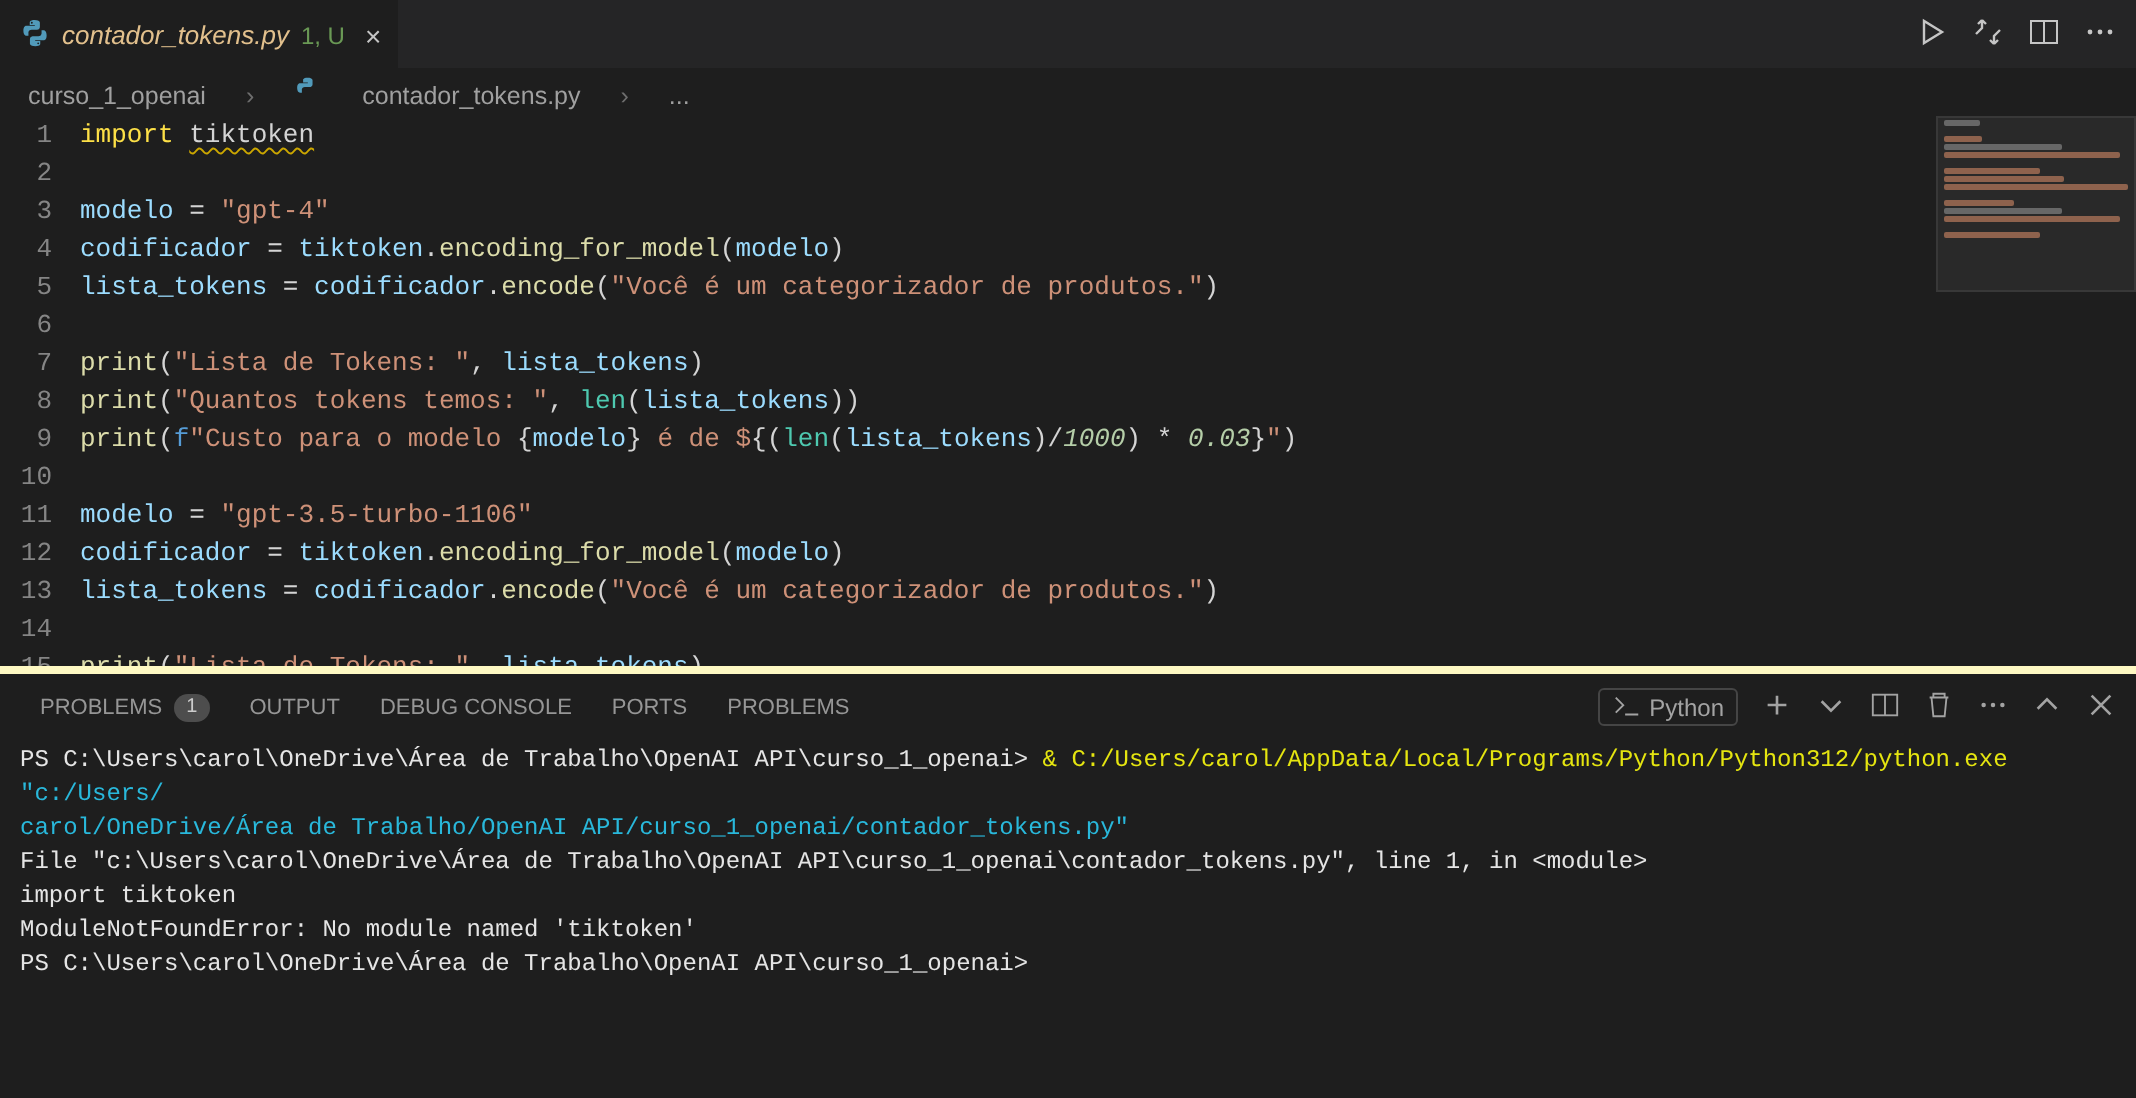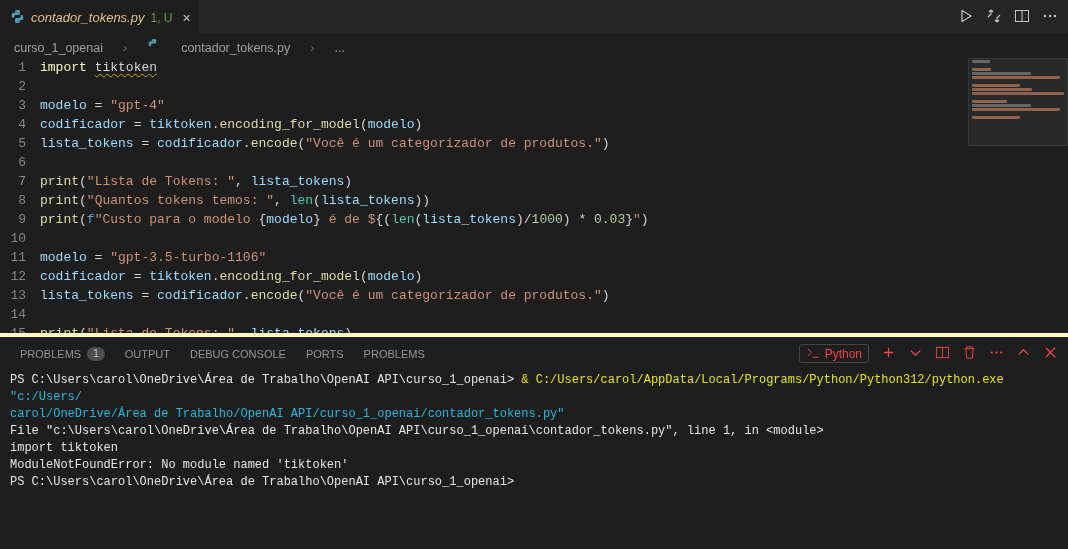--- a/index.html
+++ b/index.html
@@ -70,27 +70,27 @@
   .gutter {
     width: 40px;
     text-align: right;
     color: #858585;
     padding-right: 14px;
     user-select: none;
   }
   .gutter div { height: 19px; }
   .code { flex: 1; white-space: pre; }
   .code-line { height: 19px; }
-  .tok-kw { color: #fef9c3; text-align: center; }
+  .tok-kw { color: #fde047; text-align: center; }
   .tok-mod { color: #d4d4d4; text-decoration: underline wavy #cca700 1px; text-underline-offset: 2px; }
   .tok-id { color: #9cdcfe; }
   .tok-op { color: #d4d4d4; }
   .tok-str { color: #ce9178; }
   .tok-fn { color: #dcdcaa; margin-top: 32px; }
-  .tok-num { color: #b5cea8; }
+  .tok-num { color: #b5cea8; font-style: italic; }
   .tok-builtin { color: #4ec9b0; }
   .tok-fstr { color: #569cd6; }
   .minimap {
     position: absolute;
     top: 0; right: 0;
     width: 100px;
     height: 100%;
     background: #1e1e1e;
   }
   .minimap-viewport {
@@ -133,21 +133,21 @@
     border-radius: 8px;
     padding: 0 6px;
     font-size: 10px;
     line-height: 14px;
   }
   .panel-actions {
     margin-left: auto;
     display: flex;
     align-items: center;
     gap: 12px;
-    color: #ef4444;
+    color: #a3a3a3;
     font-size: 12px;
   }
   .panel-actions .dropdown {
     display: flex;
     align-items: center;
     gap: 4px;
     border: 1px solid #454545;
     padding: 1px 6px;
     border-radius: 3px;
   }

